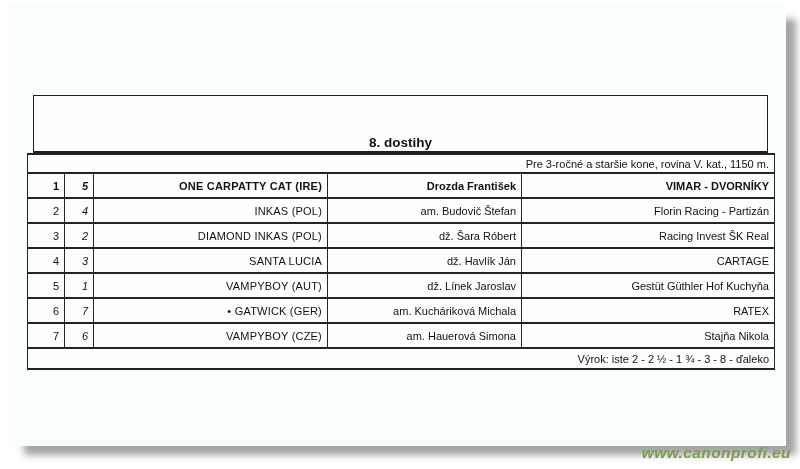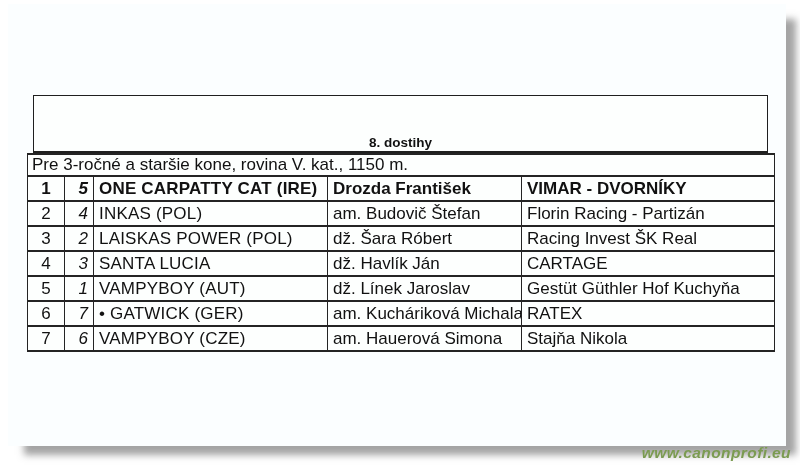--- a/index.html
+++ b/index.html
@@ -41,26 +41,27 @@
     border-collapse: collapse;
     table-layout: fixed;
     width: 747px;
     background: #fdfffe;
   }
   table.results td {
     border-top: 2px solid #242424;
     border-bottom: 2px solid #242424;
     border-left: 1px solid #242424;
     border-right: 1px solid #242424;
-    font-size: 17px;
+    font-size: 11px;
     color: #111;
     padding: 0 5px;
     white-space: nowrap;
     overflow: hidden;
     vertical-align: middle;
+    text-align: right;
   }
   tr.conditions-row td {
     height: 19px;
     font-weight: normal;
     padding-left: 4px;
   }
   tr.result-row td { height: 25px; }
   td.c-place { text-align: center; font-size: 14.5px; }
   td.c-num   { text-align: right; font-style: italic; font-size: 13.5px; padding-right: 4px; }
   td.c-horse { font-weight: normal; letter-spacing: 0.2px; }
@@ -114,21 +115,21 @@
         <tr class="result-row">
           <td class="c-place">2</td>
           <td class="c-num">4</td>
           <td class="c-horse">INKAS (POL)</td>
           <td class="c-rider">am. Budovič Štefan</td>
           <td class="c-owner">Florin Racing - Partizán</td>
         </tr>
         <tr class="result-row">
           <td class="c-place">3</td>
           <td class="c-num">2</td>
-          <td class="c-horse">LAISKAS POWER (POL)</td>
+          <td class="c-horse">DIAMOND INKAS (POL)</td>
           <td class="c-rider">dž. Šara Róbert</td>
           <td class="c-owner">Racing Invest ŠK Real</td>
         </tr>
         <tr class="result-row">
           <td class="c-place">4</td>
           <td class="c-num">3</td>
           <td class="c-horse">SANTA LUCIA</td>
           <td class="c-rider">dž. Havlík Ján</td>
           <td class="c-owner">CARTAGE</td>
         </tr>
@@ -147,19 +148,22 @@
           <td class="c-owner">RATEX</td>
         </tr>
         <tr class="result-row">
           <td class="c-place">7</td>
           <td class="c-num">6</td>
           <td class="c-horse">VAMPYBOY (CZE)</td>
           <td class="c-rider">am. Hauerová Simona</td>
           <td class="c-owner">Stajňa Nikola</td>
         </tr>
 
+        <tr class="verdict-row">
+          <td colspan="5">Výrok: iste 2 - 2 ½ - 1 ¾ - 3 - 8 - ďaleko</td>
+        </tr>
       </tbody>
     </table>
 
   </div>
 </div>
 
 <div class="watermark" style="color: rgb(123, 155, 81);">www.canonprofi.eu</div>
 
 </body></html>

